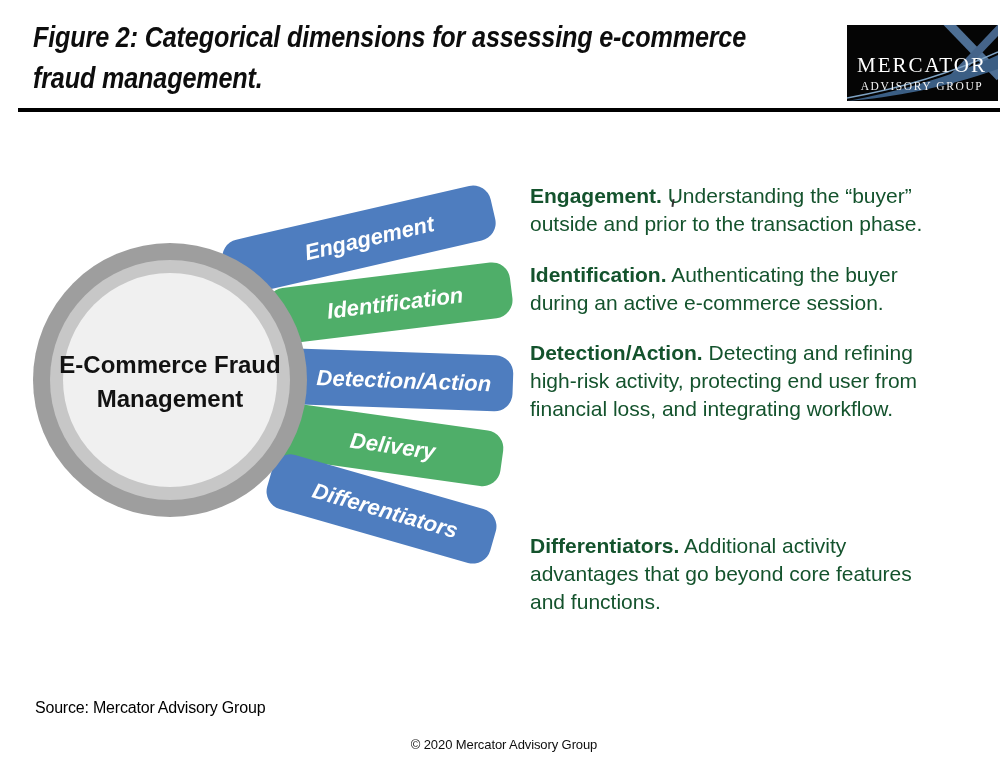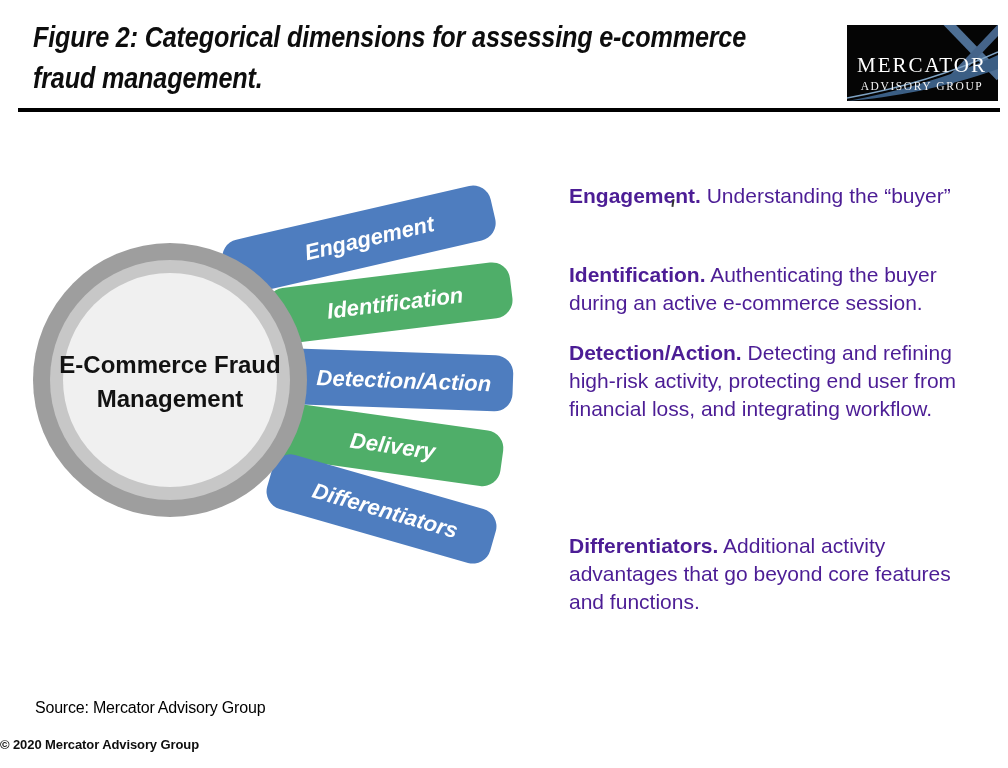--- a/index.html
+++ b/index.html
@@ -24,35 +24,35 @@
   .spoke-label{
     font-family:"Liberation Sans", sans-serif;
     font-size:22px;font-weight:bold;font-style:italic;fill:#ffffff;
     text-anchor:middle;
   }
   .hub-label{
     font-family:"Liberation Sans", sans-serif;
     font-size:24px;font-weight:bold;fill:#121212;text-anchor:middle;
   }
   
-  .desc{position:absolute;left:569px;font-size:21px;line-height:28px;color:#4c1d95;}
+  .desc{position:absolute;left:530px;font-size:21px;line-height:28px;color:#14532d;}
   .desc .line{white-space:nowrap;}
   .desc .lead{font-weight:bold;}
   .stray-mark{
     position:absolute;left:672px;top:199px;width:2px;height:8px;background:#333;
     transform:rotate(8deg);
   }
   
   .source{
     position:absolute;left:35px;top:699px;font-size:16px;color:#000000;white-space:nowrap;
     letter-spacing:-0.2px;
   }
   .copyright{
-    position:absolute;left:0;right:0;top:737px;text-align:left;font-size:13px;
-    color:#0e0e0e;letter-spacing:-0.1px;font-weight:bold;
+    position:absolute;left:0;right:0;top:737px;text-align:center;font-size:13px;
+    color:#0e0e0e;letter-spacing:-0.1px;
   }
   .logo-text-main{
     font-family:"Liberation Serif", serif;fill:#ffffff;font-size:21px;letter-spacing:2px;
     text-anchor:middle;
   }
   .logo-text-sub{
     font-family:"Liberation Serif", serif;fill:#f4f4f4;font-size:11.5px;letter-spacing:1.6px;
     text-anchor:middle;
   }
 </style>
@@ -107,20 +107,21 @@
 
   <circle cx="170" cy="380" r="137" fill="#9e9e9e"></circle>
   <circle cx="170" cy="380" r="120" fill="#c7c7c7"></circle>
   <circle cx="170" cy="380" r="107" fill="#f0f0f0"></circle>
   <text class="hub-label" x="170" y="373">E-Commerce Fraud</text>
   <text class="hub-label" x="170" y="407">Management</text>
 </svg>
 
 <div class="desc" style="top:182px">
   <div class="line"><span class="lead">Engagement.</span> <span>Understanding the “buyer”</span></div>
+  <div class="line">outside and prior to the transaction phase.</div>
 </div>
 
 <div class="desc" style="top:261px">
   <div class="line"><span class="lead">Identification.</span> <span>Authenticating the buyer</span></div>
   <div class="line">during an active e-commerce session.</div>
 </div>
 
 <div class="desc" style="top:339px">
   <div class="line"><span class="lead">Detection/Action.</span> <span>Detecting and refining</span></div>
   <div class="line">high-risk activity, protecting end user from</div>

